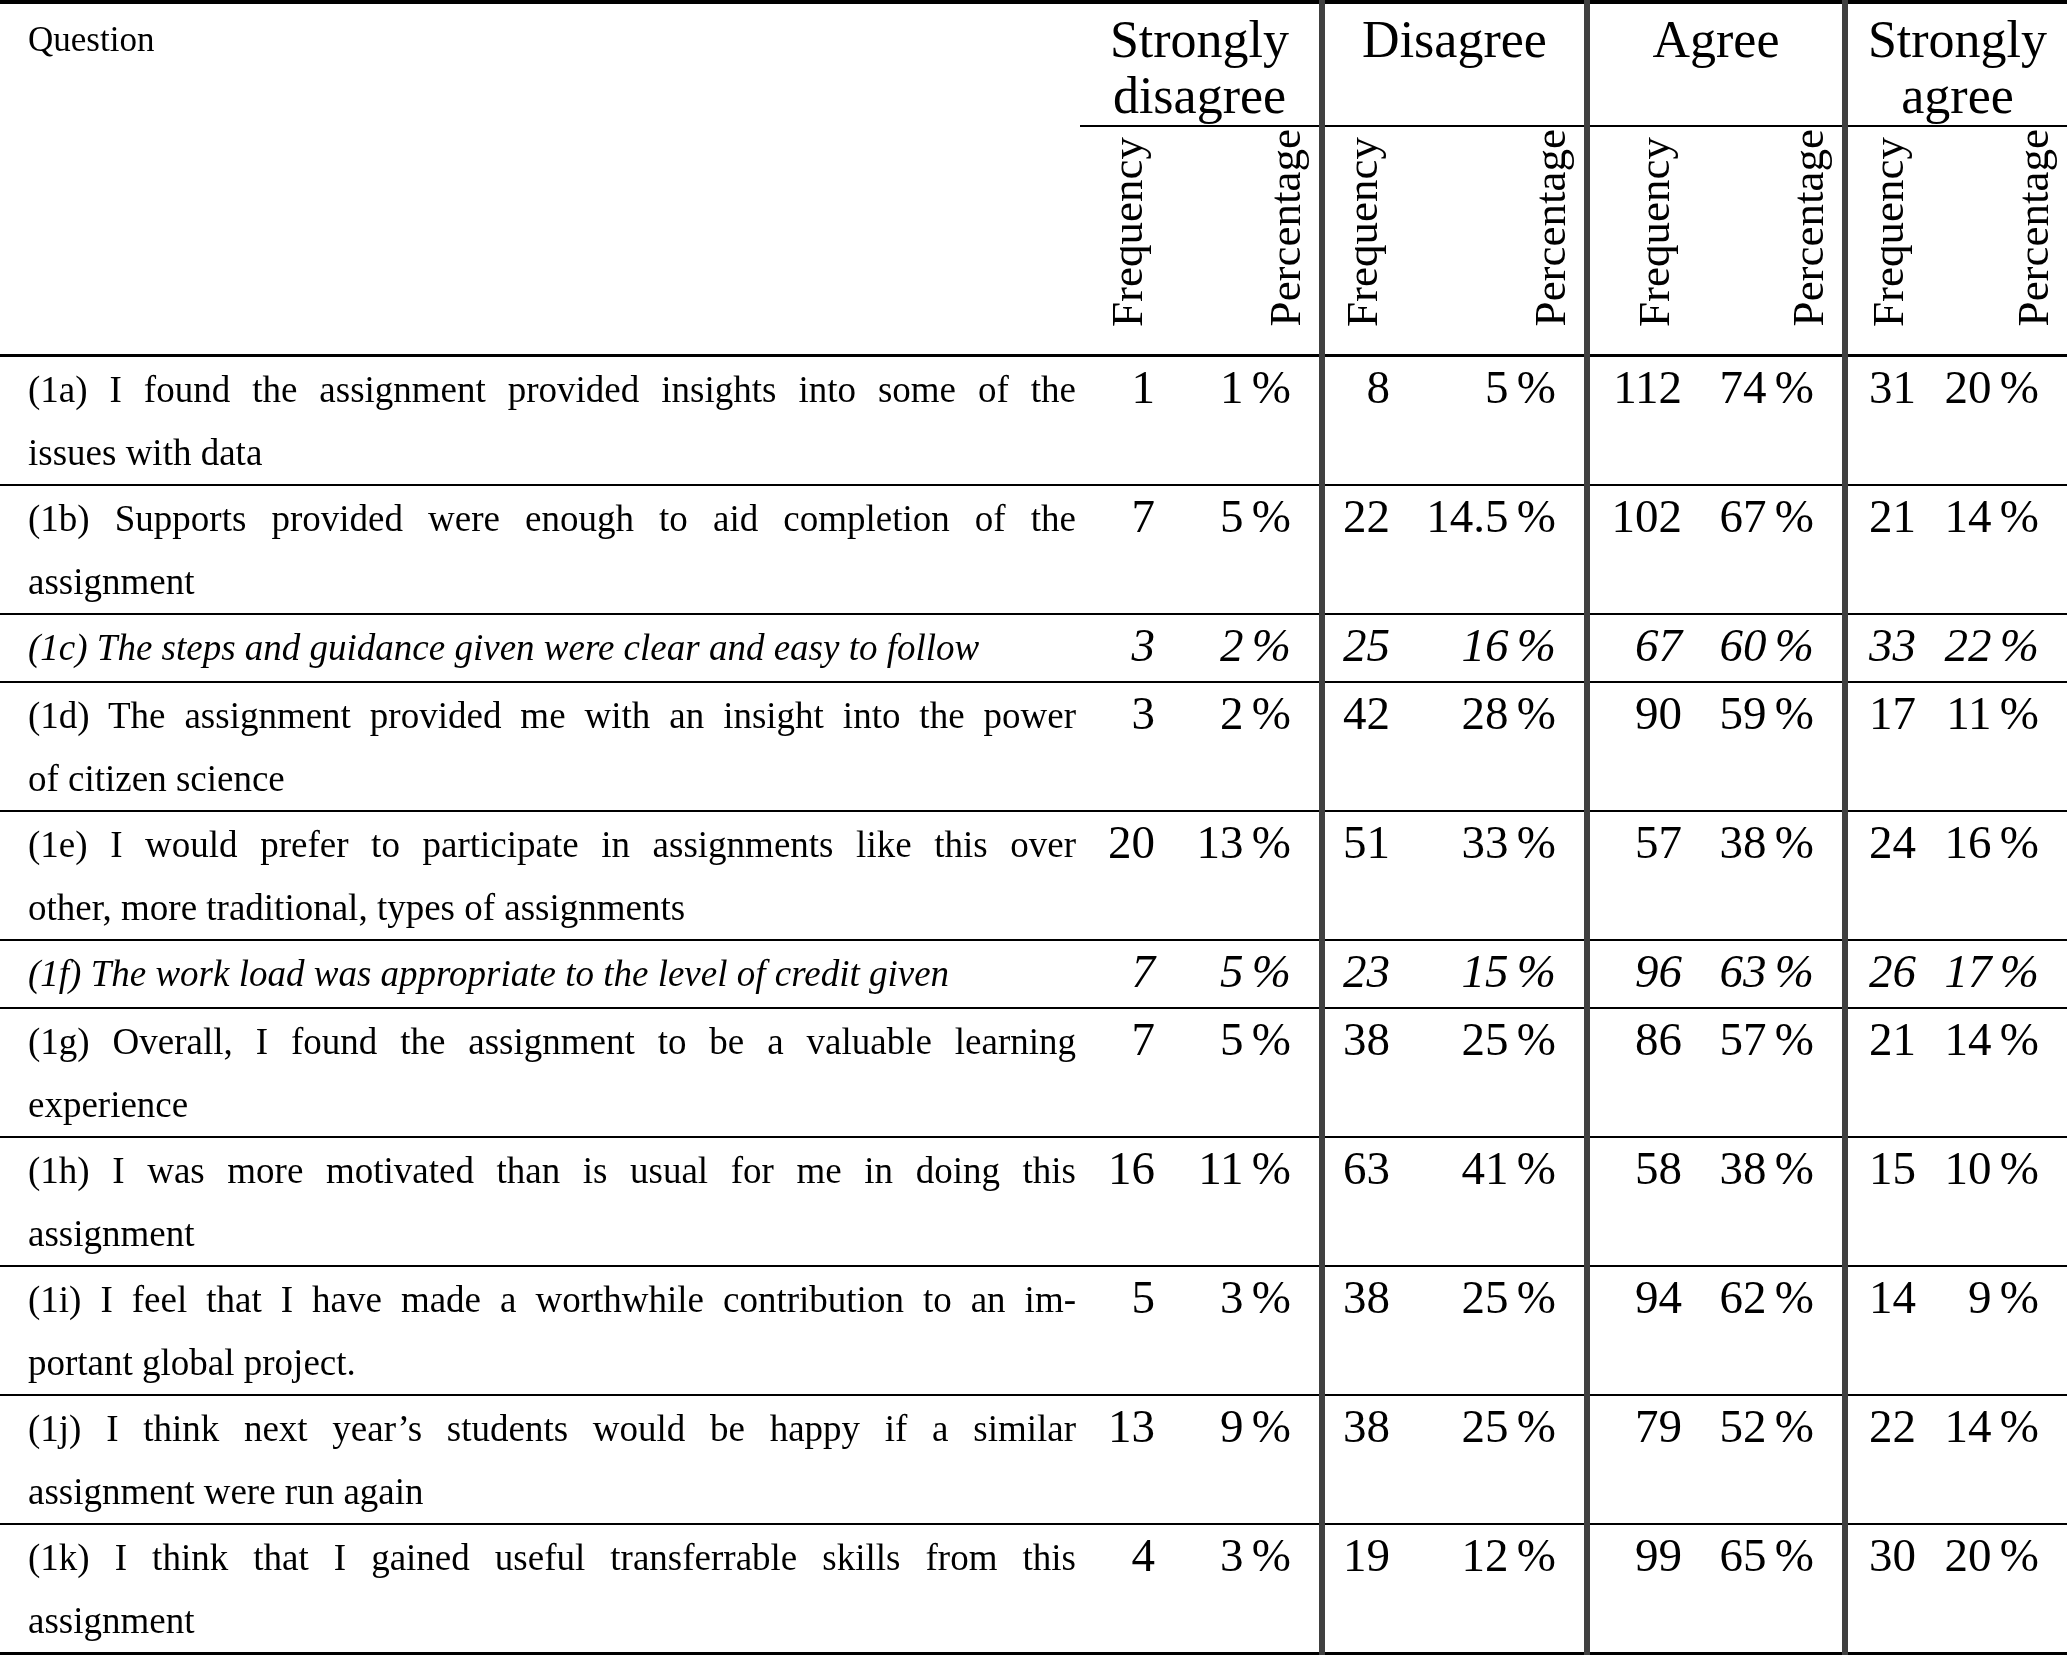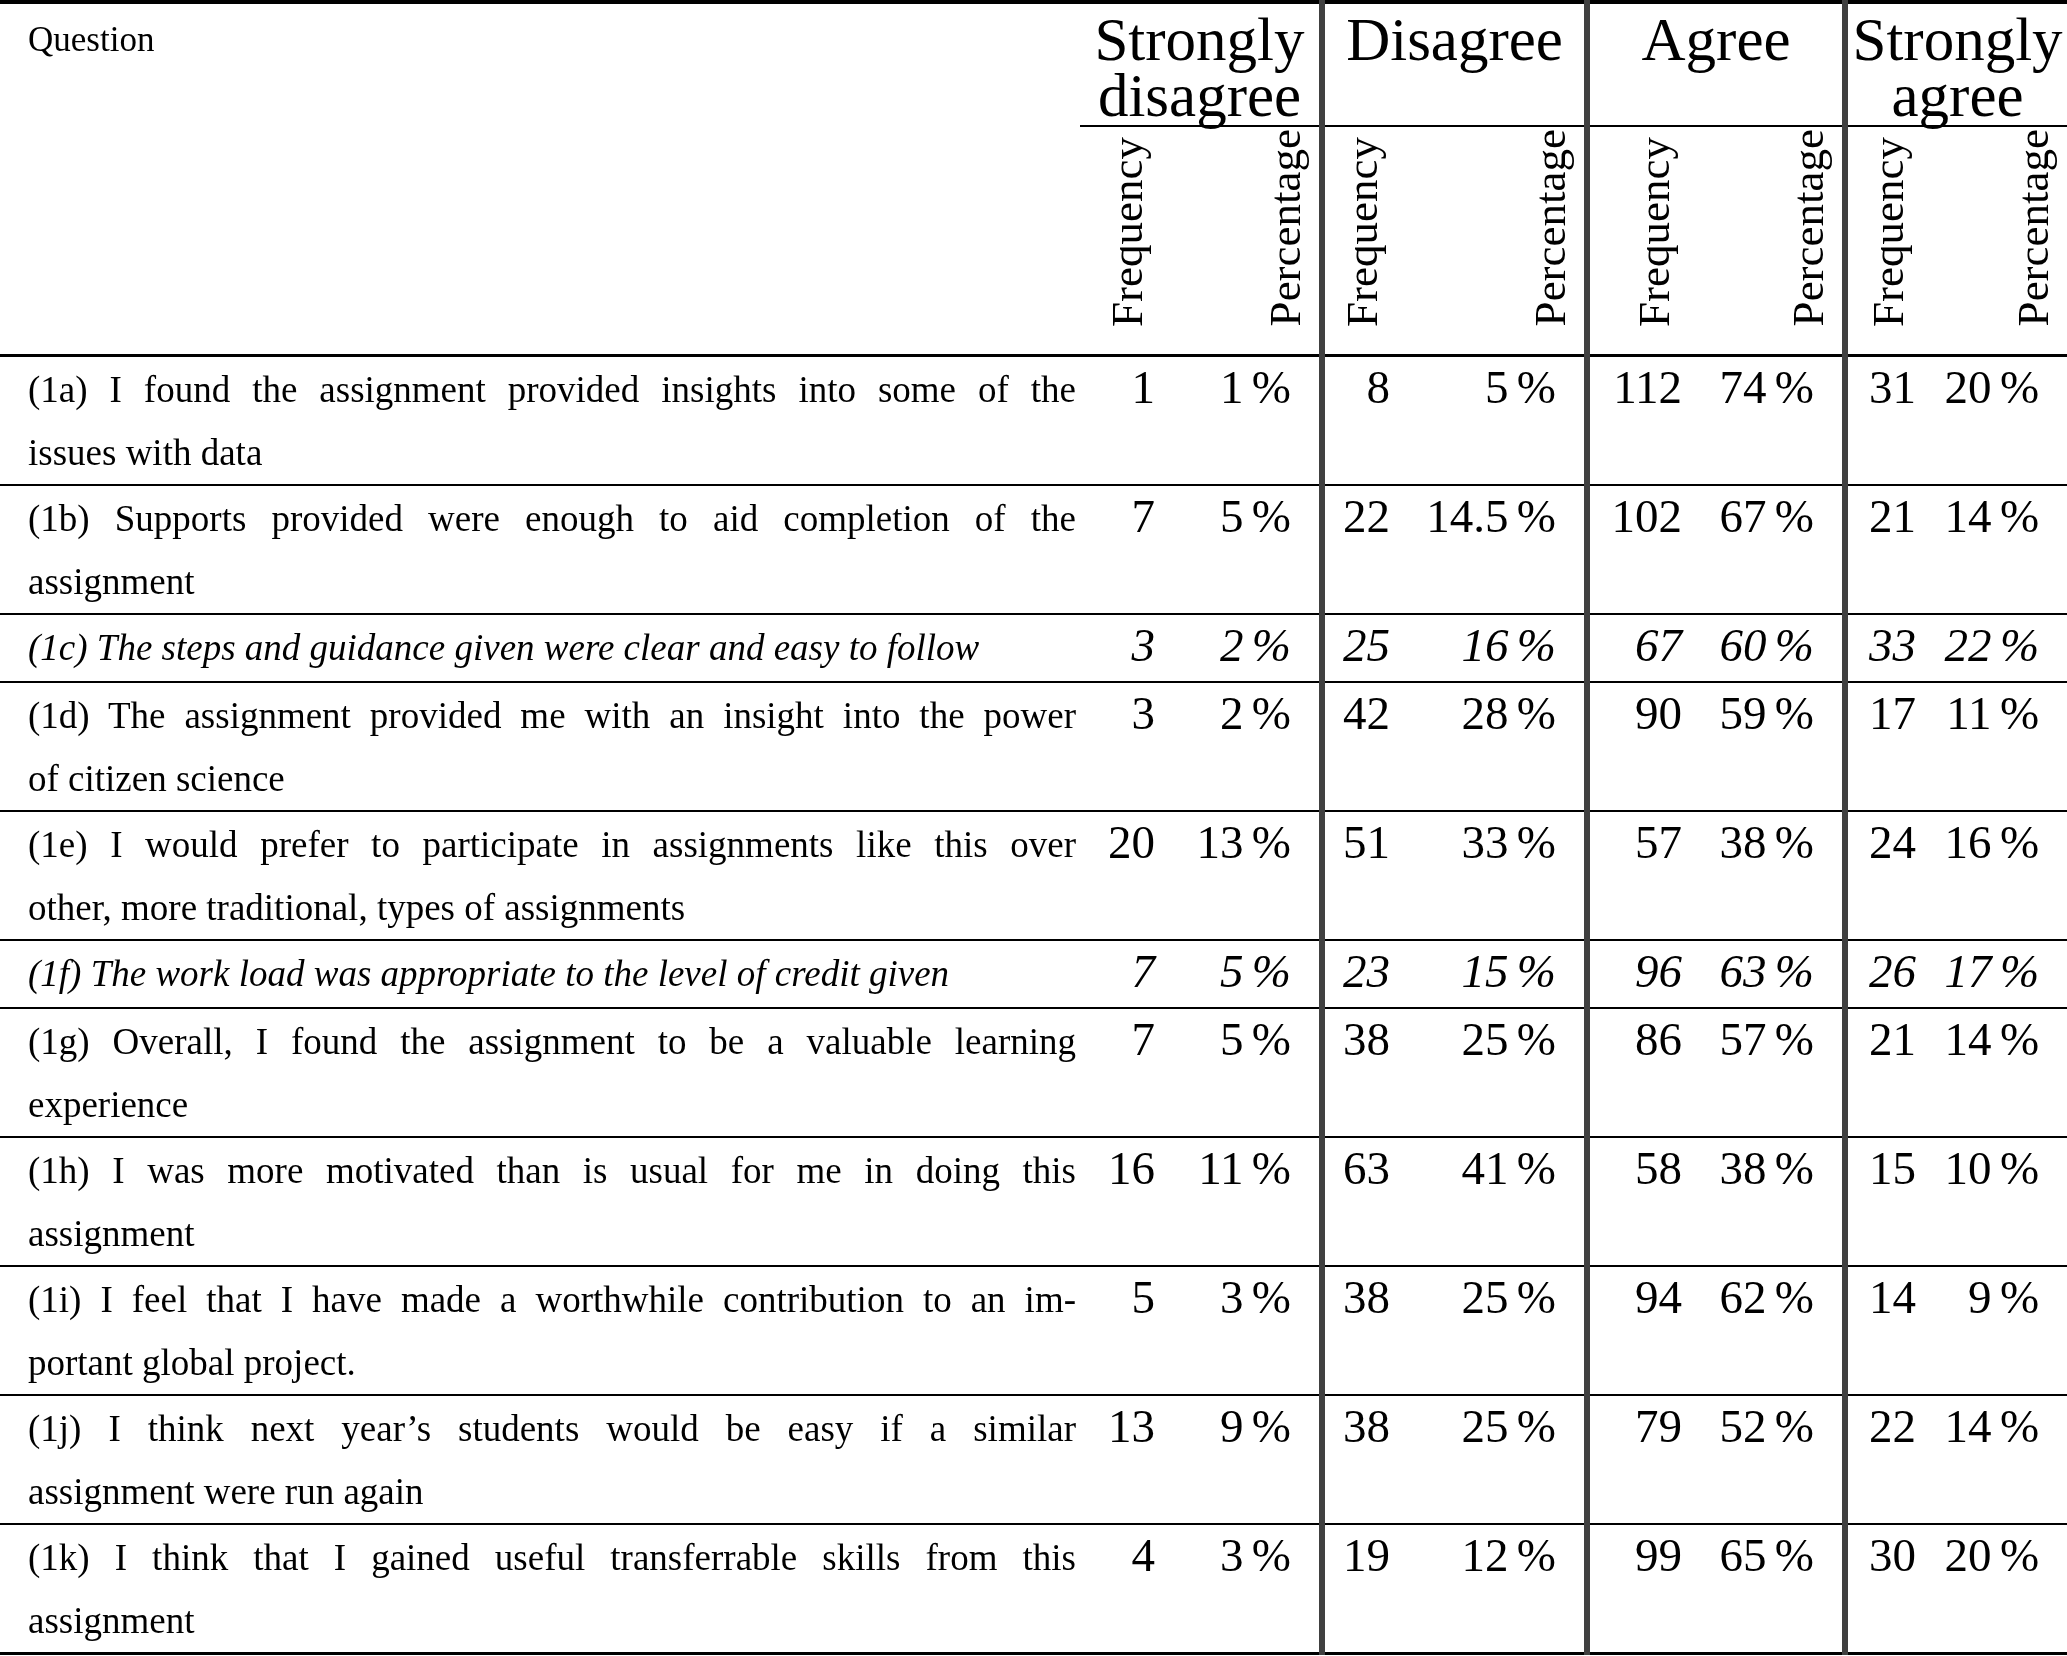--- a/index.html
+++ b/index.html
@@ -26,21 +26,21 @@
   .q-head {
     vertical-align: top;
     text-align: left;
     padding: 8px 4px 0 28px;
     font-size: 35px;
     line-height: 56px;
   }
   .h1 th.group {
     vertical-align: top;
     text-align: center;
-    font-size: 61px;
+    font-size: 52px;
     line-height: 56px;
     padding-top: 8px;
     border-bottom: 2px solid #000;
   }
   .h2 th {
     vertical-align: bottom;
     text-align: right;
     font-size: 45px;
     padding: 0 10px 16px 0;
   }
@@ -240,21 +240,21 @@
         <td class="pct">3 %</td>
         <td class="freq sep">38</td>
         <td class="pct">25 %</td>
         <td class="freq sep">94</td>
         <td class="pct">62 %</td>
         <td class="freq sep">14</td>
         <td class="pct">9 %</td>
       </tr>
       <tr class="r2">
         <td class="qcell">
-          <div class="qline">(1j) I think next year’s students would be easy if a similar</div>
+          <div class="qline">(1j) I think next year’s students would be happy if a similar</div>
           <div class="qlast">assignment were run again</div>
         </td>
         <td class="freq">13</td>
         <td class="pct">9 %</td>
         <td class="freq sep">38</td>
         <td class="pct">25 %</td>
         <td class="freq sep">79</td>
         <td class="pct">52 %</td>
         <td class="freq sep">22</td>
         <td class="pct">14 %</td>

